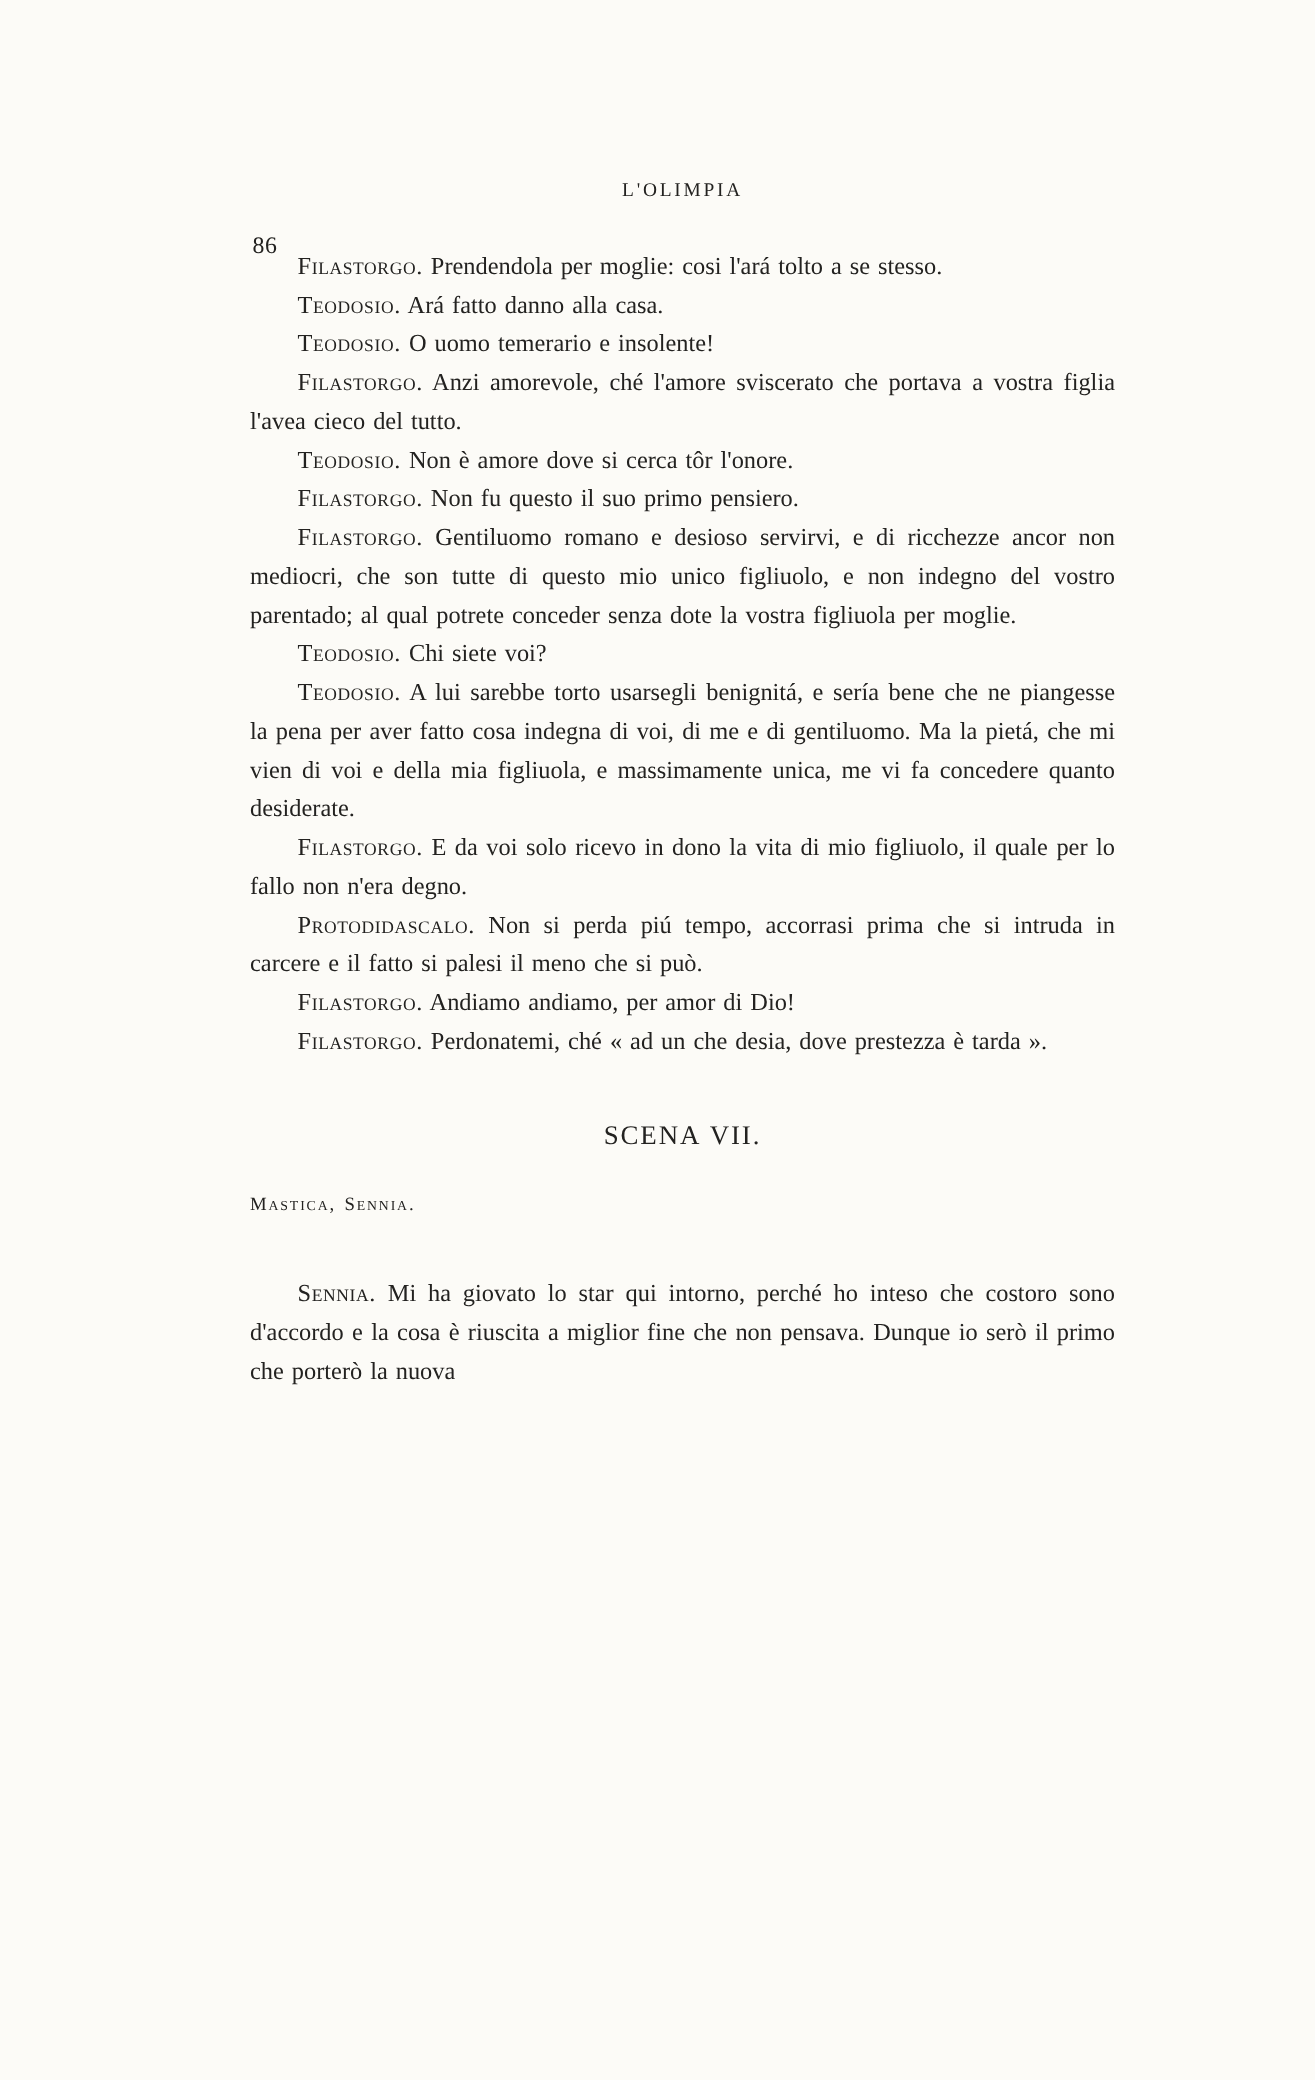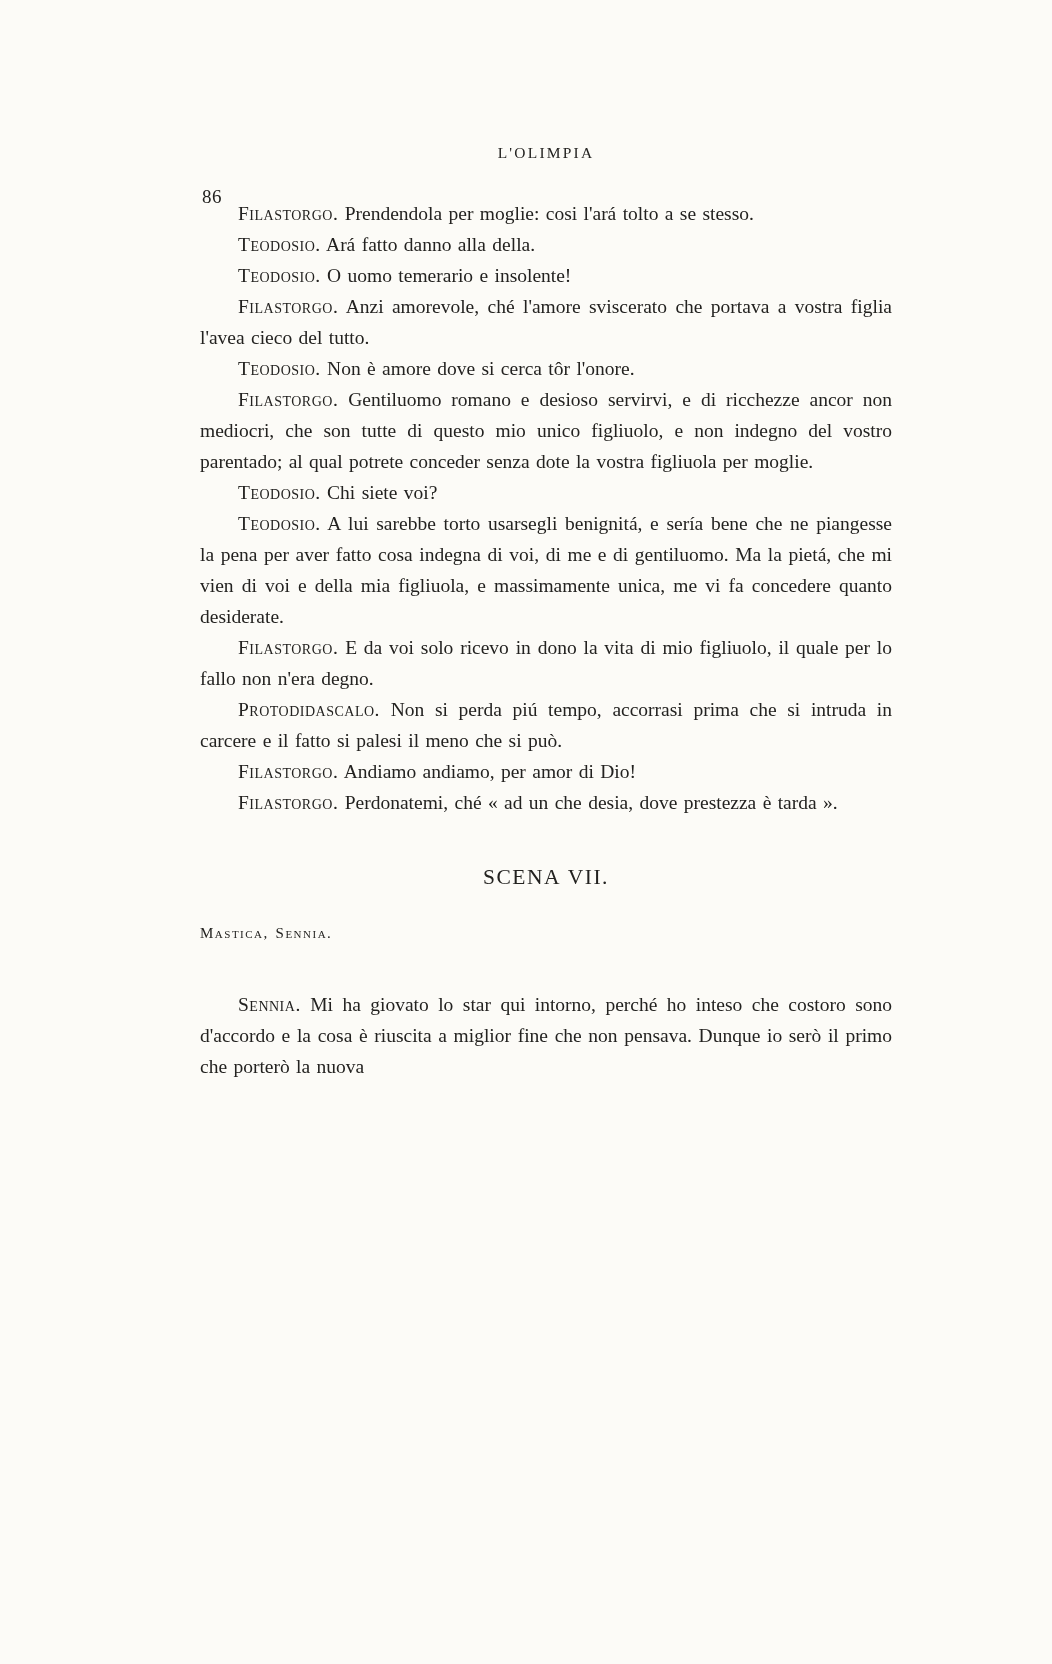--- a/index.html
+++ b/index.html
@@ -88,29 +88,30 @@
 <div class="page">
   <div class="text-block">
 
     <div class="running-header">
       <span class="page-number">86</span>
       <span class="running-title">L'OLIMPIA</span>
     </div>
 
     <p class="dialogue"><span class="speaker">Filastorgo.</span> <span>Prendendola per moglie: cosi l'ará tolto a se stesso.</span></p>
 
-    <p class="dialogue"><span class="speaker">Teodosio.</span> <span>Ará fatto danno alla della.</span></p>
+    <p class="dialogue"><span class="speaker">Teodosio.</span> <span>Ará fatto danno alla casa.</span></p>
 
 
     <p class="dialogue"><span class="speaker">Teodosio.</span> <span>O uomo temerario e insolente!</span></p>
 
     <p class="dialogue"><span class="speaker">Filastorgo.</span> <span>Anzi amorevole, ché l'amore sviscerato che portava a vostra figlia l'avea cieco del tutto.</span></p>
 
     <p class="dialogue"><span class="speaker">Teodosio.</span> <span>Non è amore dove si cerca tôr l'onore.</span></p>
 
+    <p class="dialogue"><span class="speaker">Filastorgo.</span> <span>Non fu questo il suo primo pensiero.</span></p>
 
     <p class="dialogue"><span class="speaker">Filastorgo.</span> <span>Gentiluomo romano e desioso servirvi, e di ricchezze ancor non mediocri, che son tutte di questo mio unico figliuolo, e non indegno del vostro parentado; al qual potrete conceder senza dote la vostra figliuola per moglie.</span></p>
 
     <p class="dialogue"><span class="speaker">Teodosio.</span> <span>Chi siete voi?</span></p>
 
     <p class="dialogue"><span class="speaker">Teodosio.</span> <span>A lui sarebbe torto usarsegli benignitá, e sería bene che ne piangesse la pena per aver fatto cosa indegna di voi, di me e di gentiluomo. Ma la pietá, che mi vien di voi e della mia figliuola, e massimamente unica, me vi fa concedere quanto desiderate.</span></p>
 
     <p class="dialogue"><span class="speaker">Filastorgo.</span> <span>E da voi solo ricevo in dono la vita di mio figliuolo, il quale per lo fallo non n'era degno.</span></p>
 
     <p class="dialogue"><span class="speaker">Protodidascalo.</span> <span>Non si perda piú tempo, accorrasi prima che si intruda in carcere e il fatto si palesi il meno che si può.</span></p>

